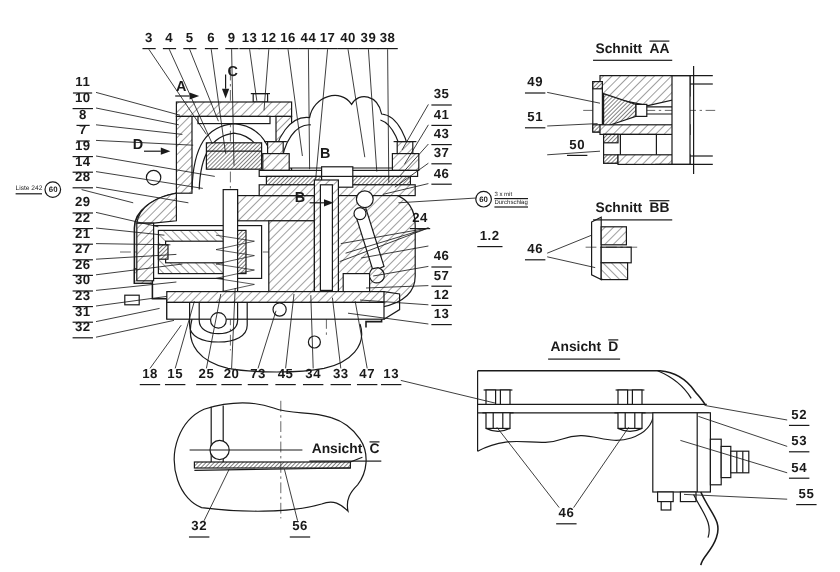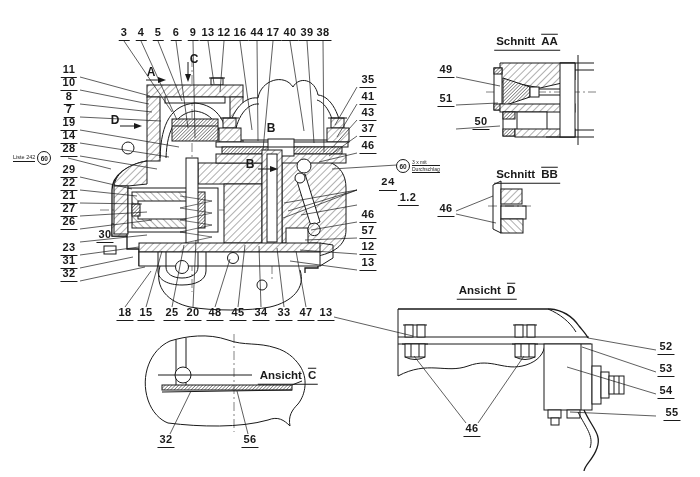--- a/index.html
+++ b/index.html
@@ -348,40 +348,40 @@
     <div class="callout" style="left: 69px; top: 98px;">8</div>
     <div class="callout" style="left: 69px; top: 111px;">7</div>
     <div class="callout" style="left: 69px; top: 124px;">19</div>
     <div class="callout" style="left: 69px; top: 137px;">14</div>
     <div class="callout" style="left: 69px; top: 150px;">28</div>
     <div class="callout" style="left: 69px; top: 171px;">29</div>
     <div class="callout" style="left: 69px; top: 184px;">22</div>
     <div class="callout" style="left: 69px; top: 197px;">21</div>
     <div class="callout" style="left: 69px; top: 210px;">27</div>
     <div class="callout" style="left: 69px; top: 223px;">26</div>
-    <div class="callout" style="left: 69px; top: 236px; margin-left: 36px;">30</div>
+    <div class="callout" style="left: 69px; top: 236px;">30</div>
     <div class="callout" style="left: 69px; top: 249px;">23</div>
     <div class="callout" style="left: 69px; top: 262px;">31</div>
     <div class="callout" style="left: 69px; top: 275px;">32</div>
     <div class="callout" style="left: 368px; top: 81px;">35</div>
     <div class="callout" style="left: 368px; top: 98px;">41</div>
     <div class="callout" style="left: 368px; top: 114px;">43</div>
     <div class="callout" style="left: 368px; top: 130px;">37</div>
     <div class="callout" style="left: 368px; top: 147px;">46</div>
-    <div class="callout" style="left: 388px; top: 184px; font-family: Liberation Mono, monospace;">24</div>
+    <div class="callout" style="left: 350px; top: 184px;">24</div>
     <div class="callout" style="left: 369px; top: 199px; margin-left: 39px;">1.2</div>
     <div class="callout" style="left: 368px; top: 216px;">46</div>
     <div class="callout" style="left: 368px; top: 232px;">57</div>
     <div class="callout" style="left: 368px; top: 248px;">12</div>
     <div class="callout" style="left: 368px; top: 264px;">13</div>
     <div class="callout" style="left: 125px; top: 314px;">18</div>
     <div class="callout" style="left: 146px; top: 314px;">15</div>
     <div class="callout" style="left: 172px; top: 314px;">25</div>
     <div class="callout" style="left: 193px; top: 314px;">20</div>
-    <div class="callout" style="left: 215px; top: 314px;">48</div>
+    <div class="callout" style="left: 215px; top: 314px;">73</div>
     <div class="callout" style="left: 238px; top: 314px;">45</div>
     <div class="callout" style="left: 261px; top: 314px;">34</div>
     <div class="callout" style="left: 284px; top: 314px;">33</div>
     <div class="callout" style="left: 306px; top: 314px;">47</div>
     <div class="callout" style="left: 326px; top: 314px;">13</div>
     <div class="callout" style="left: 446px; top: 71px;">49</div>
     <div class="callout" style="left: 446px; top: 100px;">51</div>
     <div class="callout" style="left: 446px; top: 123px; margin-left: 35px;">50</div>
     <div class="callout" style="left: 446px; top: 210px;">46</div>
     <div class="callout" style="left: 666px; top: 348px;">52</div>

